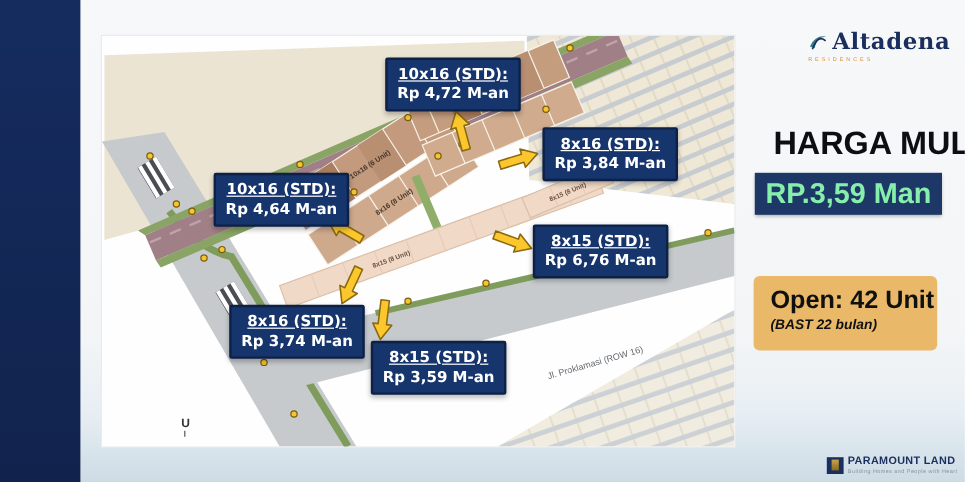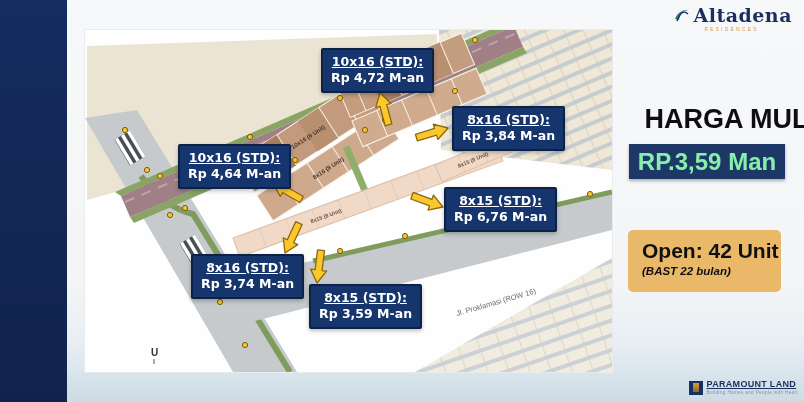--- a/index.html
+++ b/index.html
@@ -8,38 +8,38 @@
     background:linear-gradient(180deg,#f7f8fa 0%,#f3f5f7 70%,#e7eef3 86%,#d5e2ea 95%,#cddbe5 100%);}
   .left-bar{position:absolute;left:0;top:0;width:67px;height:402px;
     background:linear-gradient(180deg,var(--navy_bar,#152c5f),#11234d);}
   .map-panel{position:absolute;left:85px;top:30px;width:527px;height:342px;background:#fefefe;
     box-shadow:0 0 0 1px #e9ebed;}
   .callout{position:absolute;background:var(--callout_bg,#16356d);border:2px solid #0d2146;
     border-radius:2px;color:#fff;font-family:"DejaVu Sans",sans-serif;font-weight:bold;
     font-size:12.5px;line-height:1.3;text-align:center;padding:4px 8px;white-space:nowrap;
     box-shadow:0 2px 4px rgba(0,0,0,.25);}
   .callout .type{text-decoration:underline;}
-  .logo-wrap{position:absolute;top:4px;right:12px;text-align:center;}
+  .logo-wrap{position:absolute;top:24px;right:12px;text-align:left;}
   .logo-row{display:flex;align-items:center;justify-content:flex-end;gap:2px;}
   .logo-text{font-family:"DejaVu Serif",serif;font-weight:bold;font-size:19px;color:var(--logo_navy,#1b2f5e);letter-spacing:.5px;}
   .logo-tagline{font-size:4.5px;letter-spacing:2.5px;color:#d98e2b;margin-top:1px;margin-right:2px;}
   .harga-title{position:absolute;left:644px;top:104px;width:192px;text-align:center;
     font-size:27px;font-weight:800;color:#0d0d12;letter-spacing:0px;}
   .price-box{position:absolute;left:629px;top:144px;width:156px;height:35px;
     background:var(--price_box_bg,#1d3767);color:#86efac;font-weight:bold;font-size:24px;
     display:flex;align-items:center;justify-content:center;box-shadow:0 2px 3px rgba(0,0,0,.3);}
   .open-box{position:absolute;left:628px;top:230px;width:153px;height:62px;
     background:var(--accent_orange_box,#e9b969);border-radius:5px;color:#101010;
     padding:9px 0 5px 14px;box-sizing:border-box;}
   .open-box .units{font-size:21px;font-weight:800;}
   .open-box .bast{font-size:11.5px;font-style:italic;font-weight:600;margin-top:2px;}
   .footer-brand{position:absolute;right:6px;bottom:7px;display:flex;align-items:center;gap:4px;}
   .footer-icon{width:14px;height:14px;background:var(--logo_navy,#1b2f5e);display:flex;align-items:center;justify-content:center;}
   .footer-icon span{width:6px;height:9px;background:linear-gradient(180deg,#caa24a,#8a6a20);display:block;}
-  .footer-name{font-size:9px;font-weight:bold;color:var(--logo_navy,#1b2f5e);letter-spacing:.3px;line-height:1;text-decoration:underline;}
+  .footer-name{font-size:9px;font-weight:bold;color:var(--logo_navy,#1b2f5e);letter-spacing:.3px;line-height:1;}
   .footer-tagline{font-size:4.5px;color:#8a8f96;letter-spacing:.4px;margin-top:1.5px;line-height:1;}
 </style>
 </head>
 <body>
 
 <div class="slide">
   <div class="left-bar"></div>
 
   <div class="map-panel">
     <svg width="527" height="342" viewBox="0 0 527 342">

